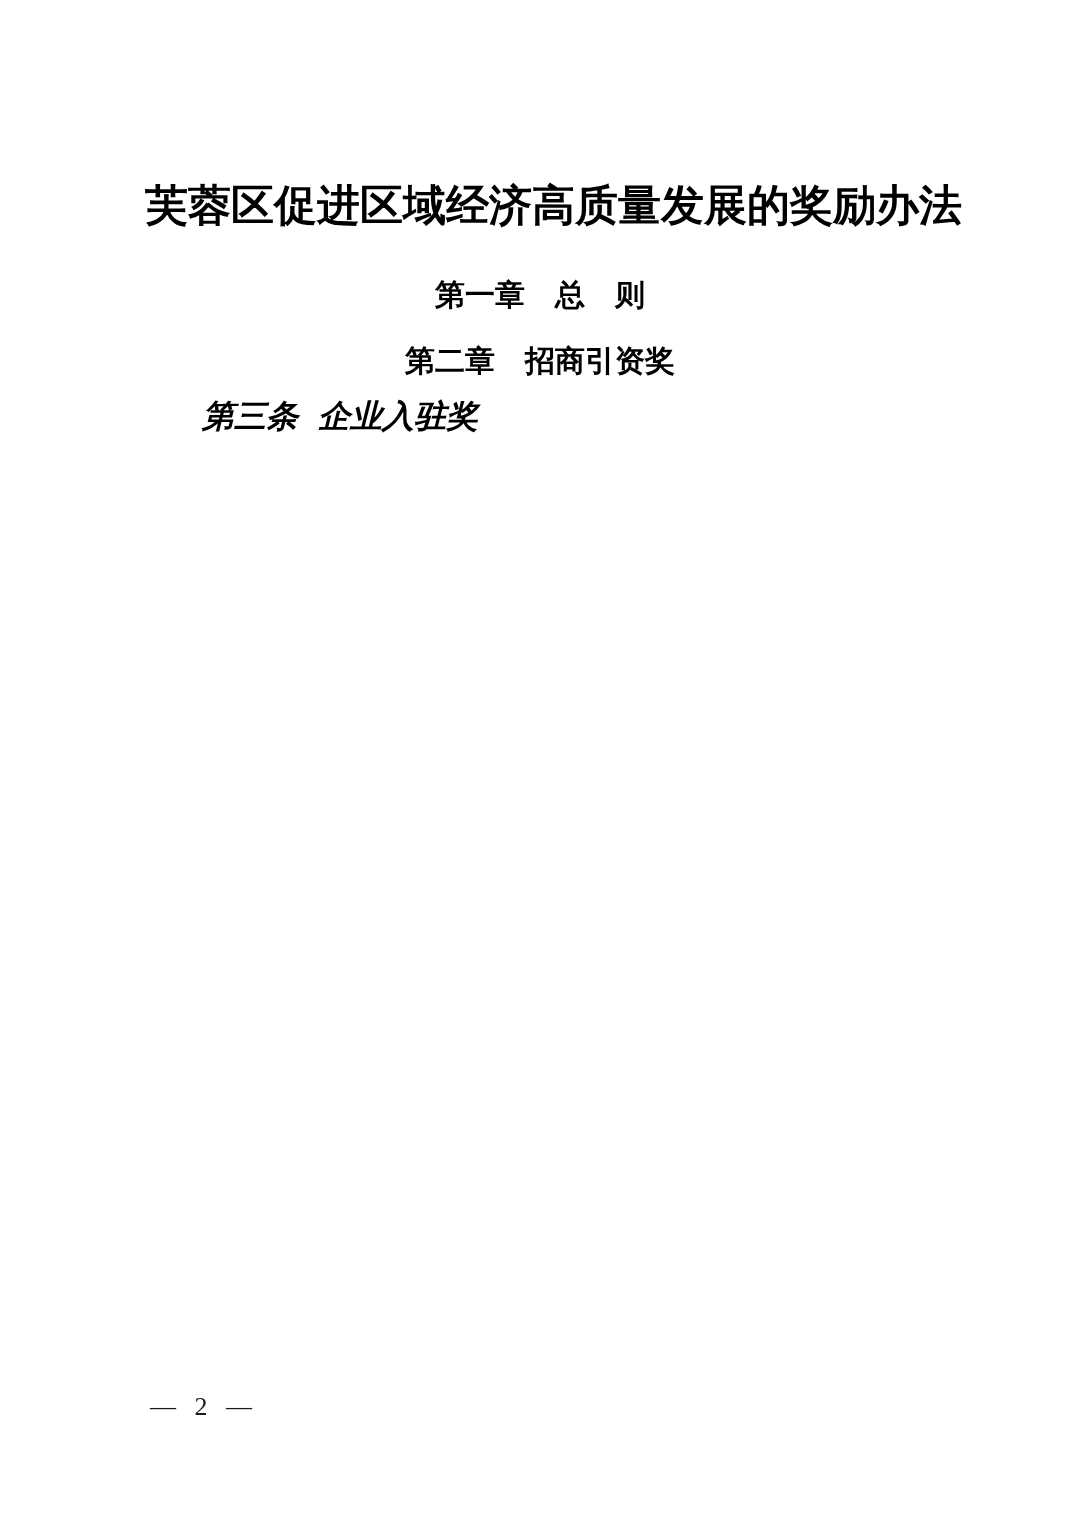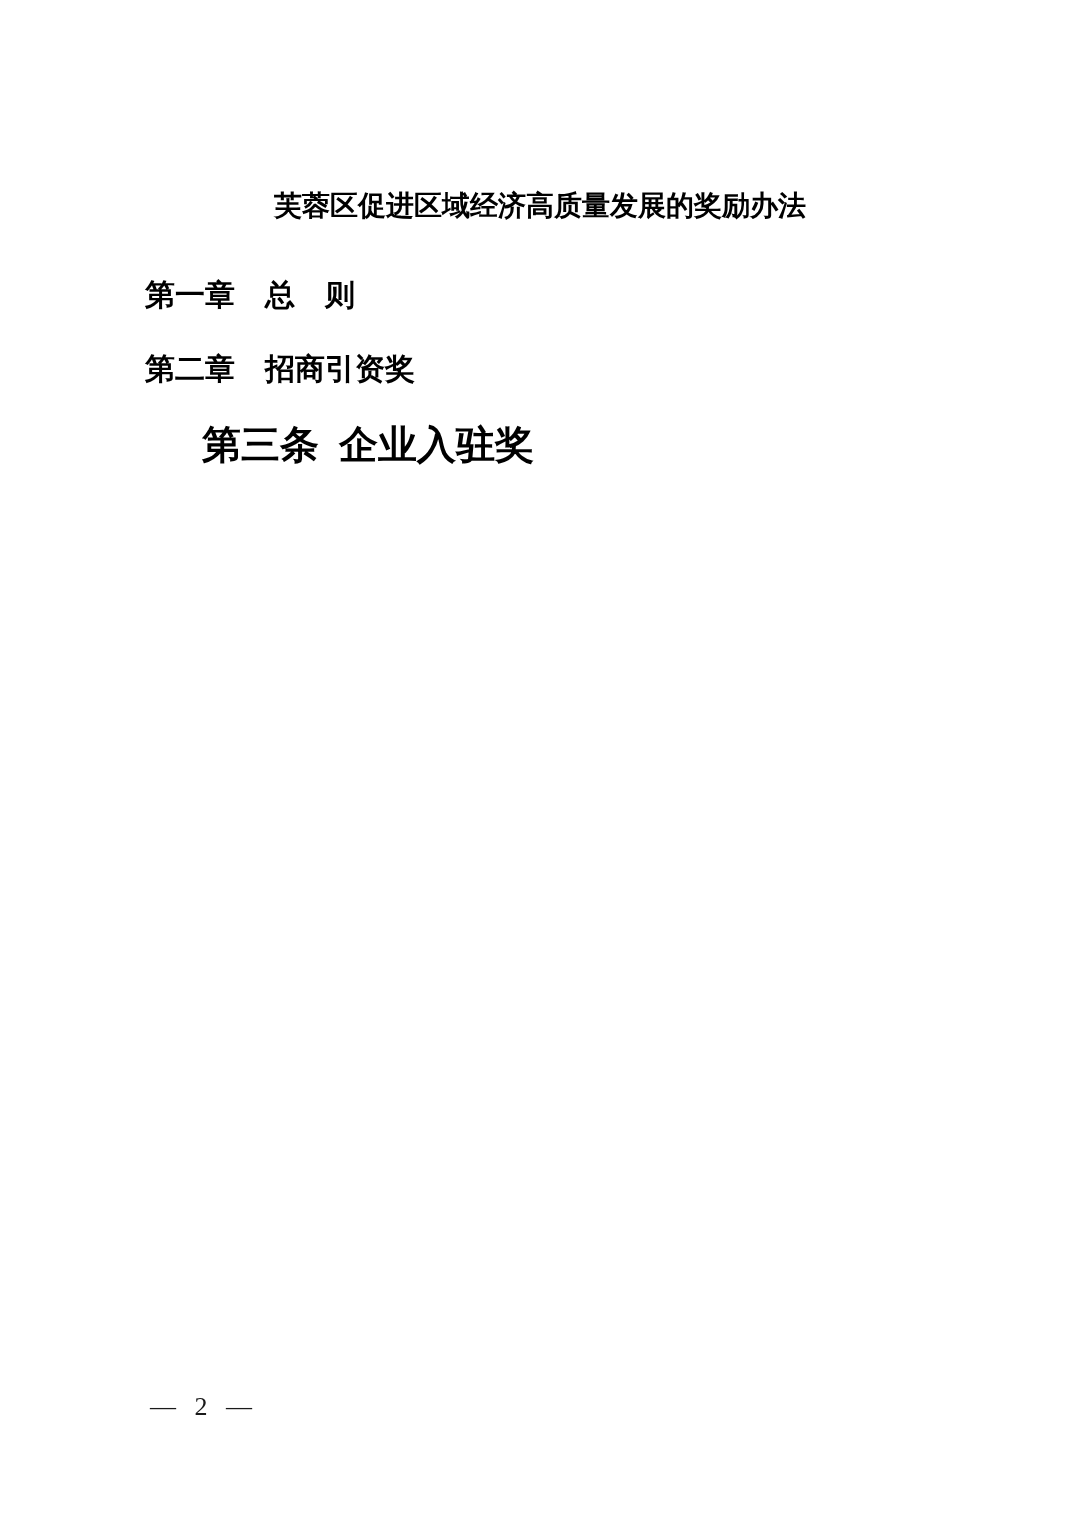--- a/index.html
+++ b/index.html
@@ -16,54 +16,56 @@
   .page {
     position: absolute;
     top: 0; left: 0;
     width: 1074px; height: 1520px;
     padding: 0 139px 0 145px;
     background: #ffffff;
   }
   .doc-title {
     margin-top: 178px;
     text-align: center;
-    font-size: 28px;
+    font-size: 43px;
     line-height: 56px;
     font-weight: bold;
     font-family: "Liberation Serif", "DejaVu Serif", serif;
     white-space: nowrap;
   }
   .chapter-heading {
+    text-align: center;
     font-family: "Liberation Sans", "DejaVu Sans", sans-serif;
     font-weight: 600;
     font-size: 30px;
     line-height: 34px;
   }
   .chapter-heading.ch1 { margin-top: 44px; }
-  .chapter-heading.ch2 { margin-top: 40px; }
+  .chapter-heading.ch2 { margin-top: 32px; }
   .body-para {
     font-size: 28px;
     line-height: 53px;
     text-align: justify;
     text-indent: 57px;
   }
   .para-article1 { margin-top: 28px; }
   .article-label {
     font-weight: bold;
     margin-right: 14px;
   }
   .article-bold-lead {
     font-weight: bold;
   }
   .article3-heading {
-    margin-top: 42px;
-    font-size: 39px;
+    margin-top: 22px;
+    font-size: 32px;
     line-height: 33px;
     font-weight: bold;
     text-indent: 57px;
+    font-style: italic;
   }
   .article3-heading .article-label { margin-right: 20px; }
   .para-item1 { margin-top: 10px; }
   .footnote-ref {
     font-size: 17px;
     vertical-align: super;
     line-height: 0;
   }
   .page-footer {
     position: absolute;

